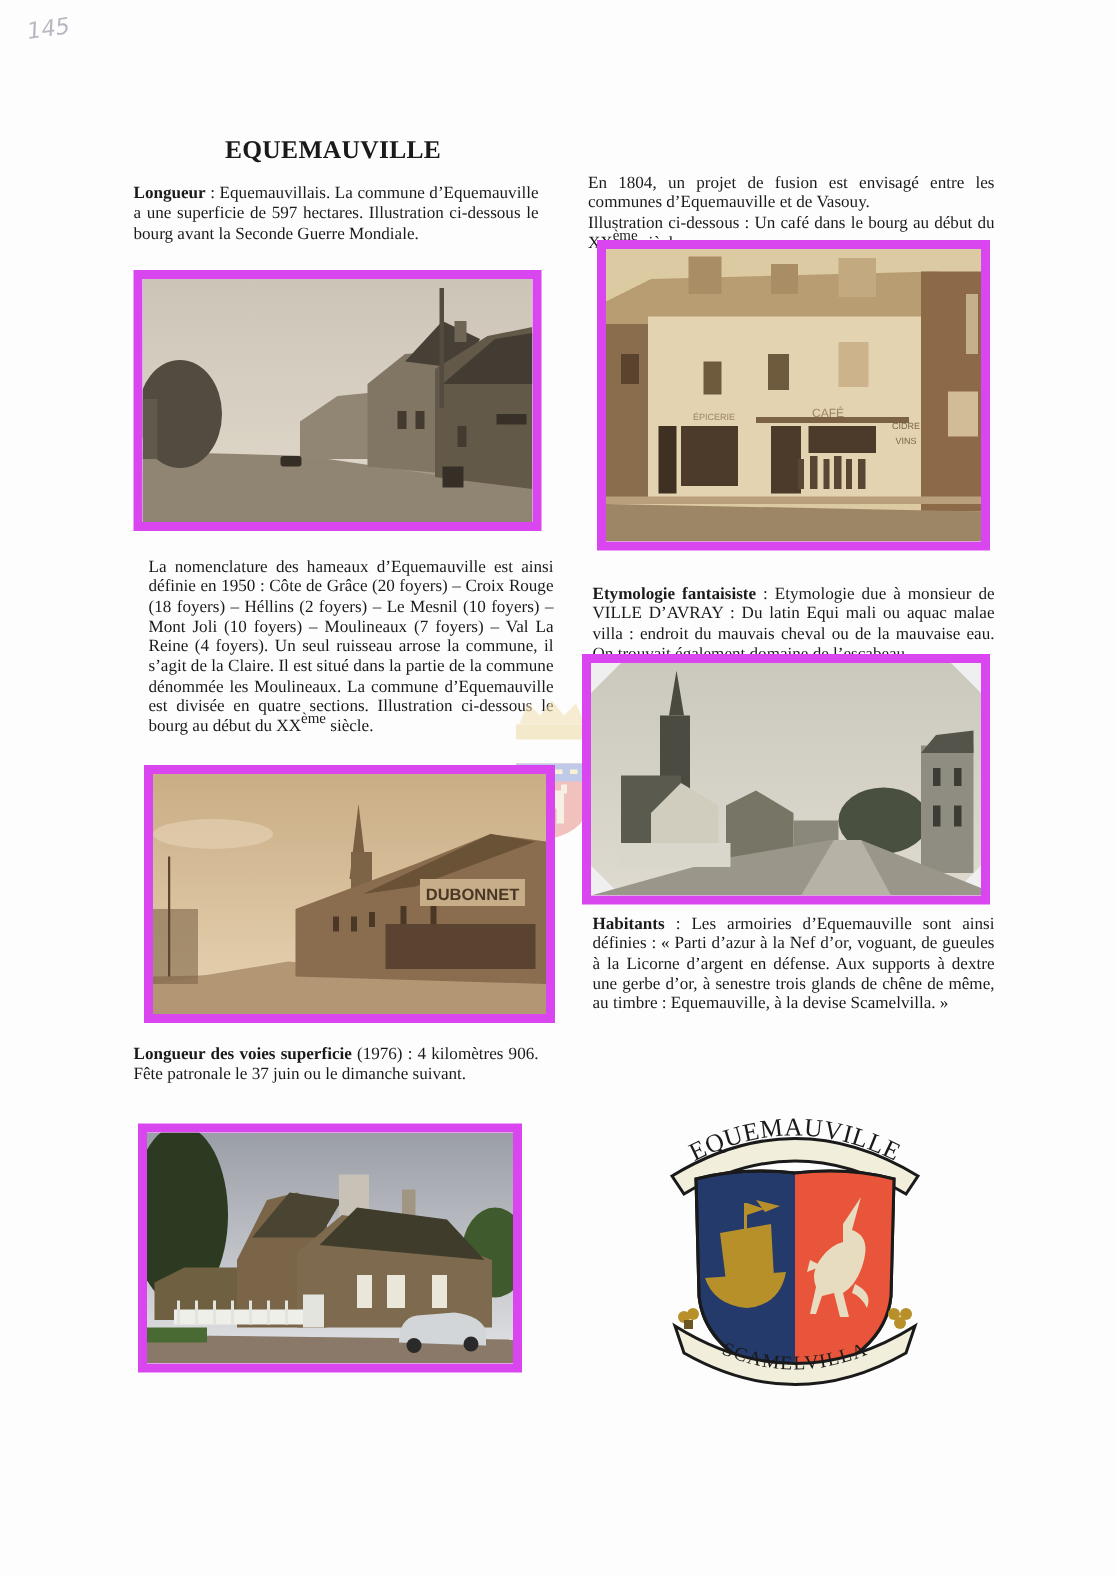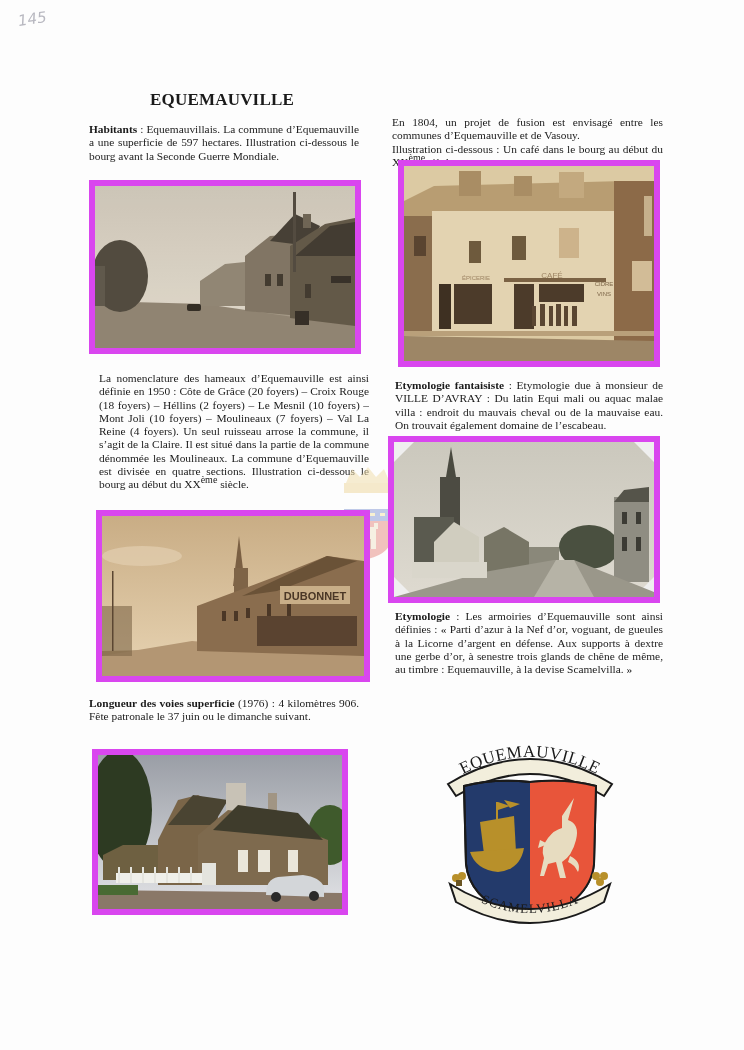--- a/index.html
+++ b/index.html
@@ -32,21 +32,21 @@
   .crest svg { display: block; }
 </style>
 </head>
 <body>
 
 <div class="abs page-num">145</div>
 
 <div class="abs title">EQUEMAUVILLE</div>
 
 <div class="abs para" style="left:89px; top:123px; width:270px;">
-  <b>Habitants</b><span> : Equemauvillais. La commune d’Equemauville a une superficie de 597 hectares. Illustration ci-dessous le bourg avant la Seconde Guerre Mondiale.</span>
+  <b>Longueur</b><span> : Equemauvillais. La commune d’Equemauville a une superficie de 597 hectares. Illustration ci-dessous le bourg avant la Seconde Guerre Mondiale.</span>
 </div>
 
 <div class="abs photo" style="left:89px; top:180px; width:260px; height:162px;">
   <svg viewBox="0 0 260 162" preserveAspectRatio="none">
     <defs>
       <linearGradient id="sky1" x1="0" y1="0" x2="0" y2="1">
           <stop offset="0" stop-color="#cfcabe"></stop>
           <stop offset="1" stop-color="#e6e1d5"></stop>
         </linearGradient>
       <linearGradient id="road1" x1="0" y1="0" x2="0" y2="1">
@@ -215,21 +215,21 @@
         <rect x="145" y="140" width="4" height="20"></rect>
         <rect x="152" y="138" width="5" height="22"></rect>
         <rect x="160" y="140" width="4" height="20"></rect>
         <rect x="168" y="140" width="5" height="20"></rect>
       </g>
     <polygon points="0,170 250,175 250,195 0,195" fill="#9d8666"></polygon>
     <rect x="0" y="165" width="250" height="5" fill="#b9a07a"></rect>
   </svg>
 </div>
 
-<div class="abs para" style="left:395px; top:379px; width:268px;">
+<div class="abs para" style="left:395px; top:390px; width:268px;">
   <b>Etymologie fantaisiste</b><span> : Etymologie due à monsieur de VILLE D’AVRAY : Du latin Equi mali ou aquac malae villa : endroit du mauvais cheval ou de la mauvaise eau. On trouvait également domaine de l’escabeau.</span>
 </div>
 
 <div class="abs photo" style="left:388px; top:436px; width:260px; height:155px;">
   <svg viewBox="0 0 260 155" preserveAspectRatio="none">
     <defs>
       <linearGradient id="sky4" x1="0" y1="0" x2="0" y2="1">
           <stop offset="0" stop-color="#cbc8bd"></stop>
           <stop offset="1" stop-color="#dedad0"></stop>
         </linearGradient>
@@ -254,21 +254,21 @@
         <rect x="228" y="95" width="5" height="14"></rect>
         <rect x="242" y="95" width="5" height="14"></rect>
       </g>
     <polygon points="0,155 90,130 160,118 180,118 260,150 260,155" fill="#9a978a"></polygon>
     <polygon points="140,155 162,118 180,118 200,155" fill="#b6b3a6"></polygon>
     <rect x="18" y="120" width="75" height="16" fill="#d9d6cb"></rect>
   </svg>
 </div>
 
 <div class="abs para" style="left:395px; top:610px; width:268px;">
-  <b>Etymologie</b><span> : Les armoiries d’Equemauville sont ainsi définies : « Parti d’azur à la Nef d’or, voguant, de gueules à la Licorne d’argent en défense. Aux supports à dextre une gerbe d’or, à senestre trois glands de chêne de même, au timbre : Equemauville, à la devise Scamelvilla. »</span>
+  <b>Habitants</b><span> : Les armoiries d’Equemauville sont ainsi définies : « Parti d’azur à la Nef d’or, voguant, de gueules à la Licorne d’argent en défense. Aux supports à dextre une gerbe d’or, à senestre trois glands de chêne de même, au timbre : Equemauville, à la devise Scamelvilla. »</span>
 </div>
 
 <div class="abs crest" style="left:444px; top:744px; width:172px; height:190px;">
   <svg viewBox="0 0 172 190" width="172" height="190">
     <defs>
       <path id="arcTop" d="M12 34 Q86 -8 160 34"></path>
       <path id="arcBot" d="M20 150 Q86 188 152 150"></path>
     </defs>
 
     <path d="M4 40 Q86 -10 168 40 L160 52 Q86 8 12 52 Z" fill="#f2eedc" stroke="#1a1a1a" stroke-width="2"></path>

